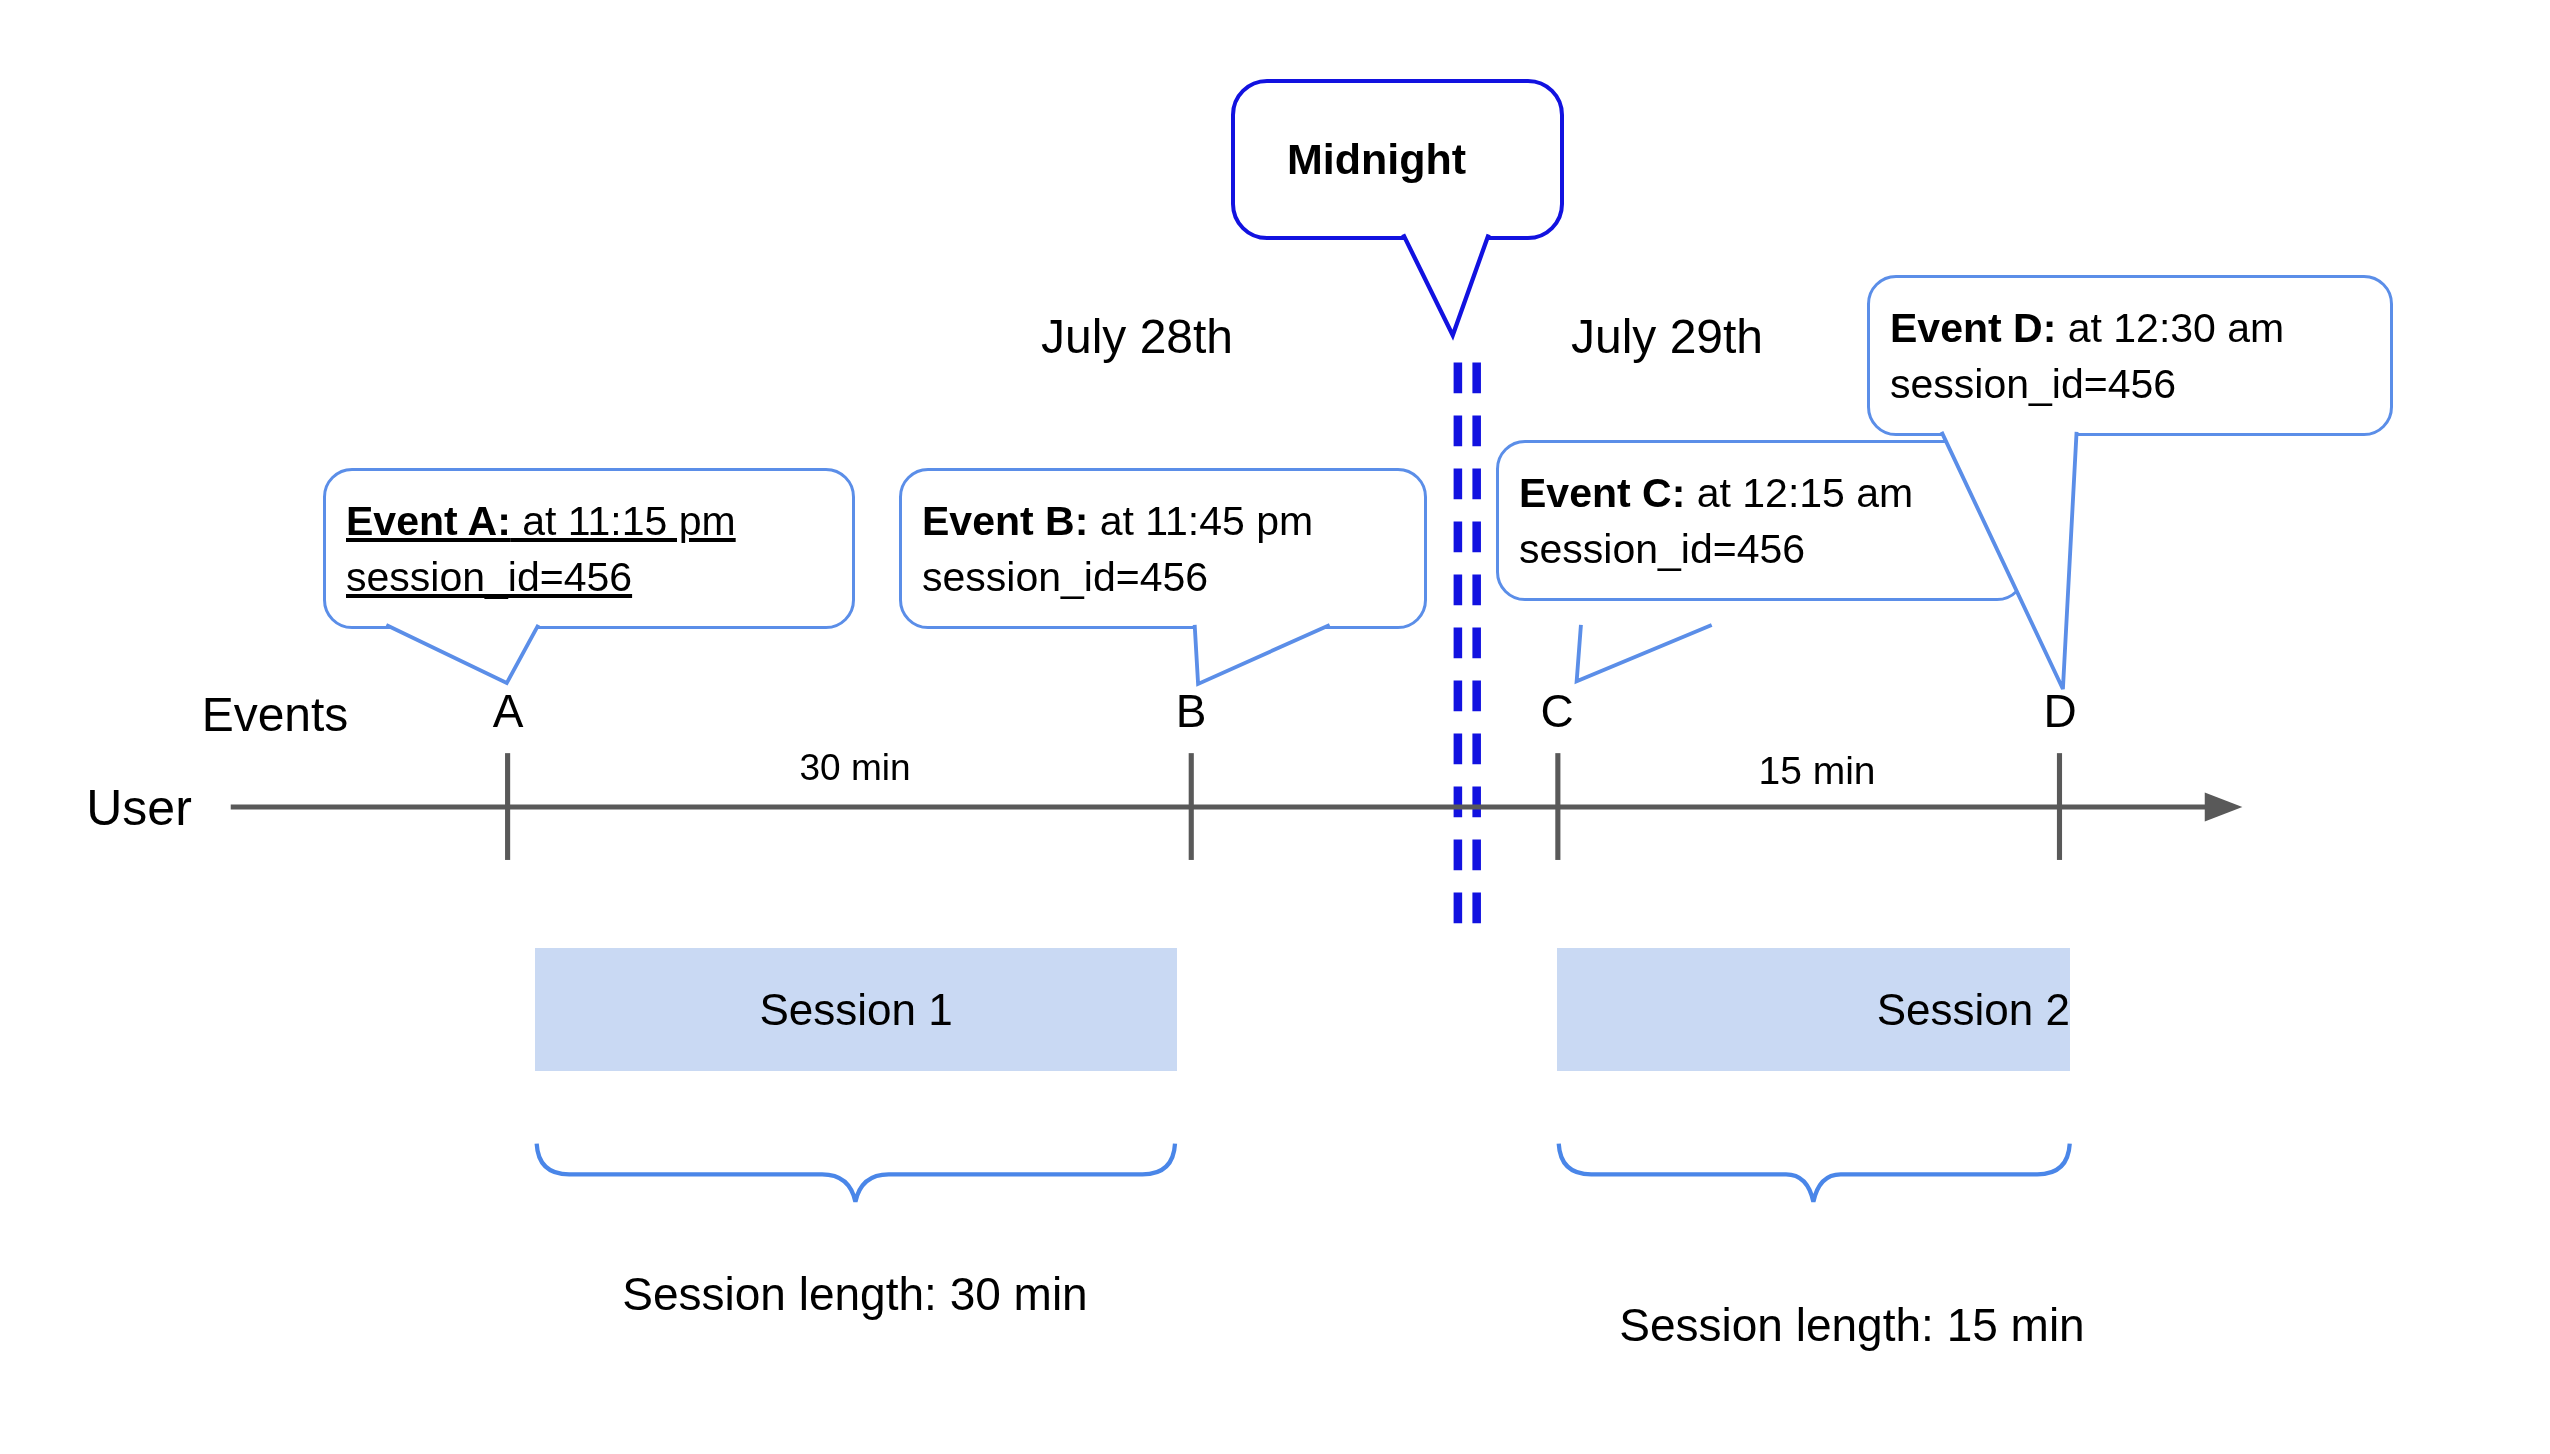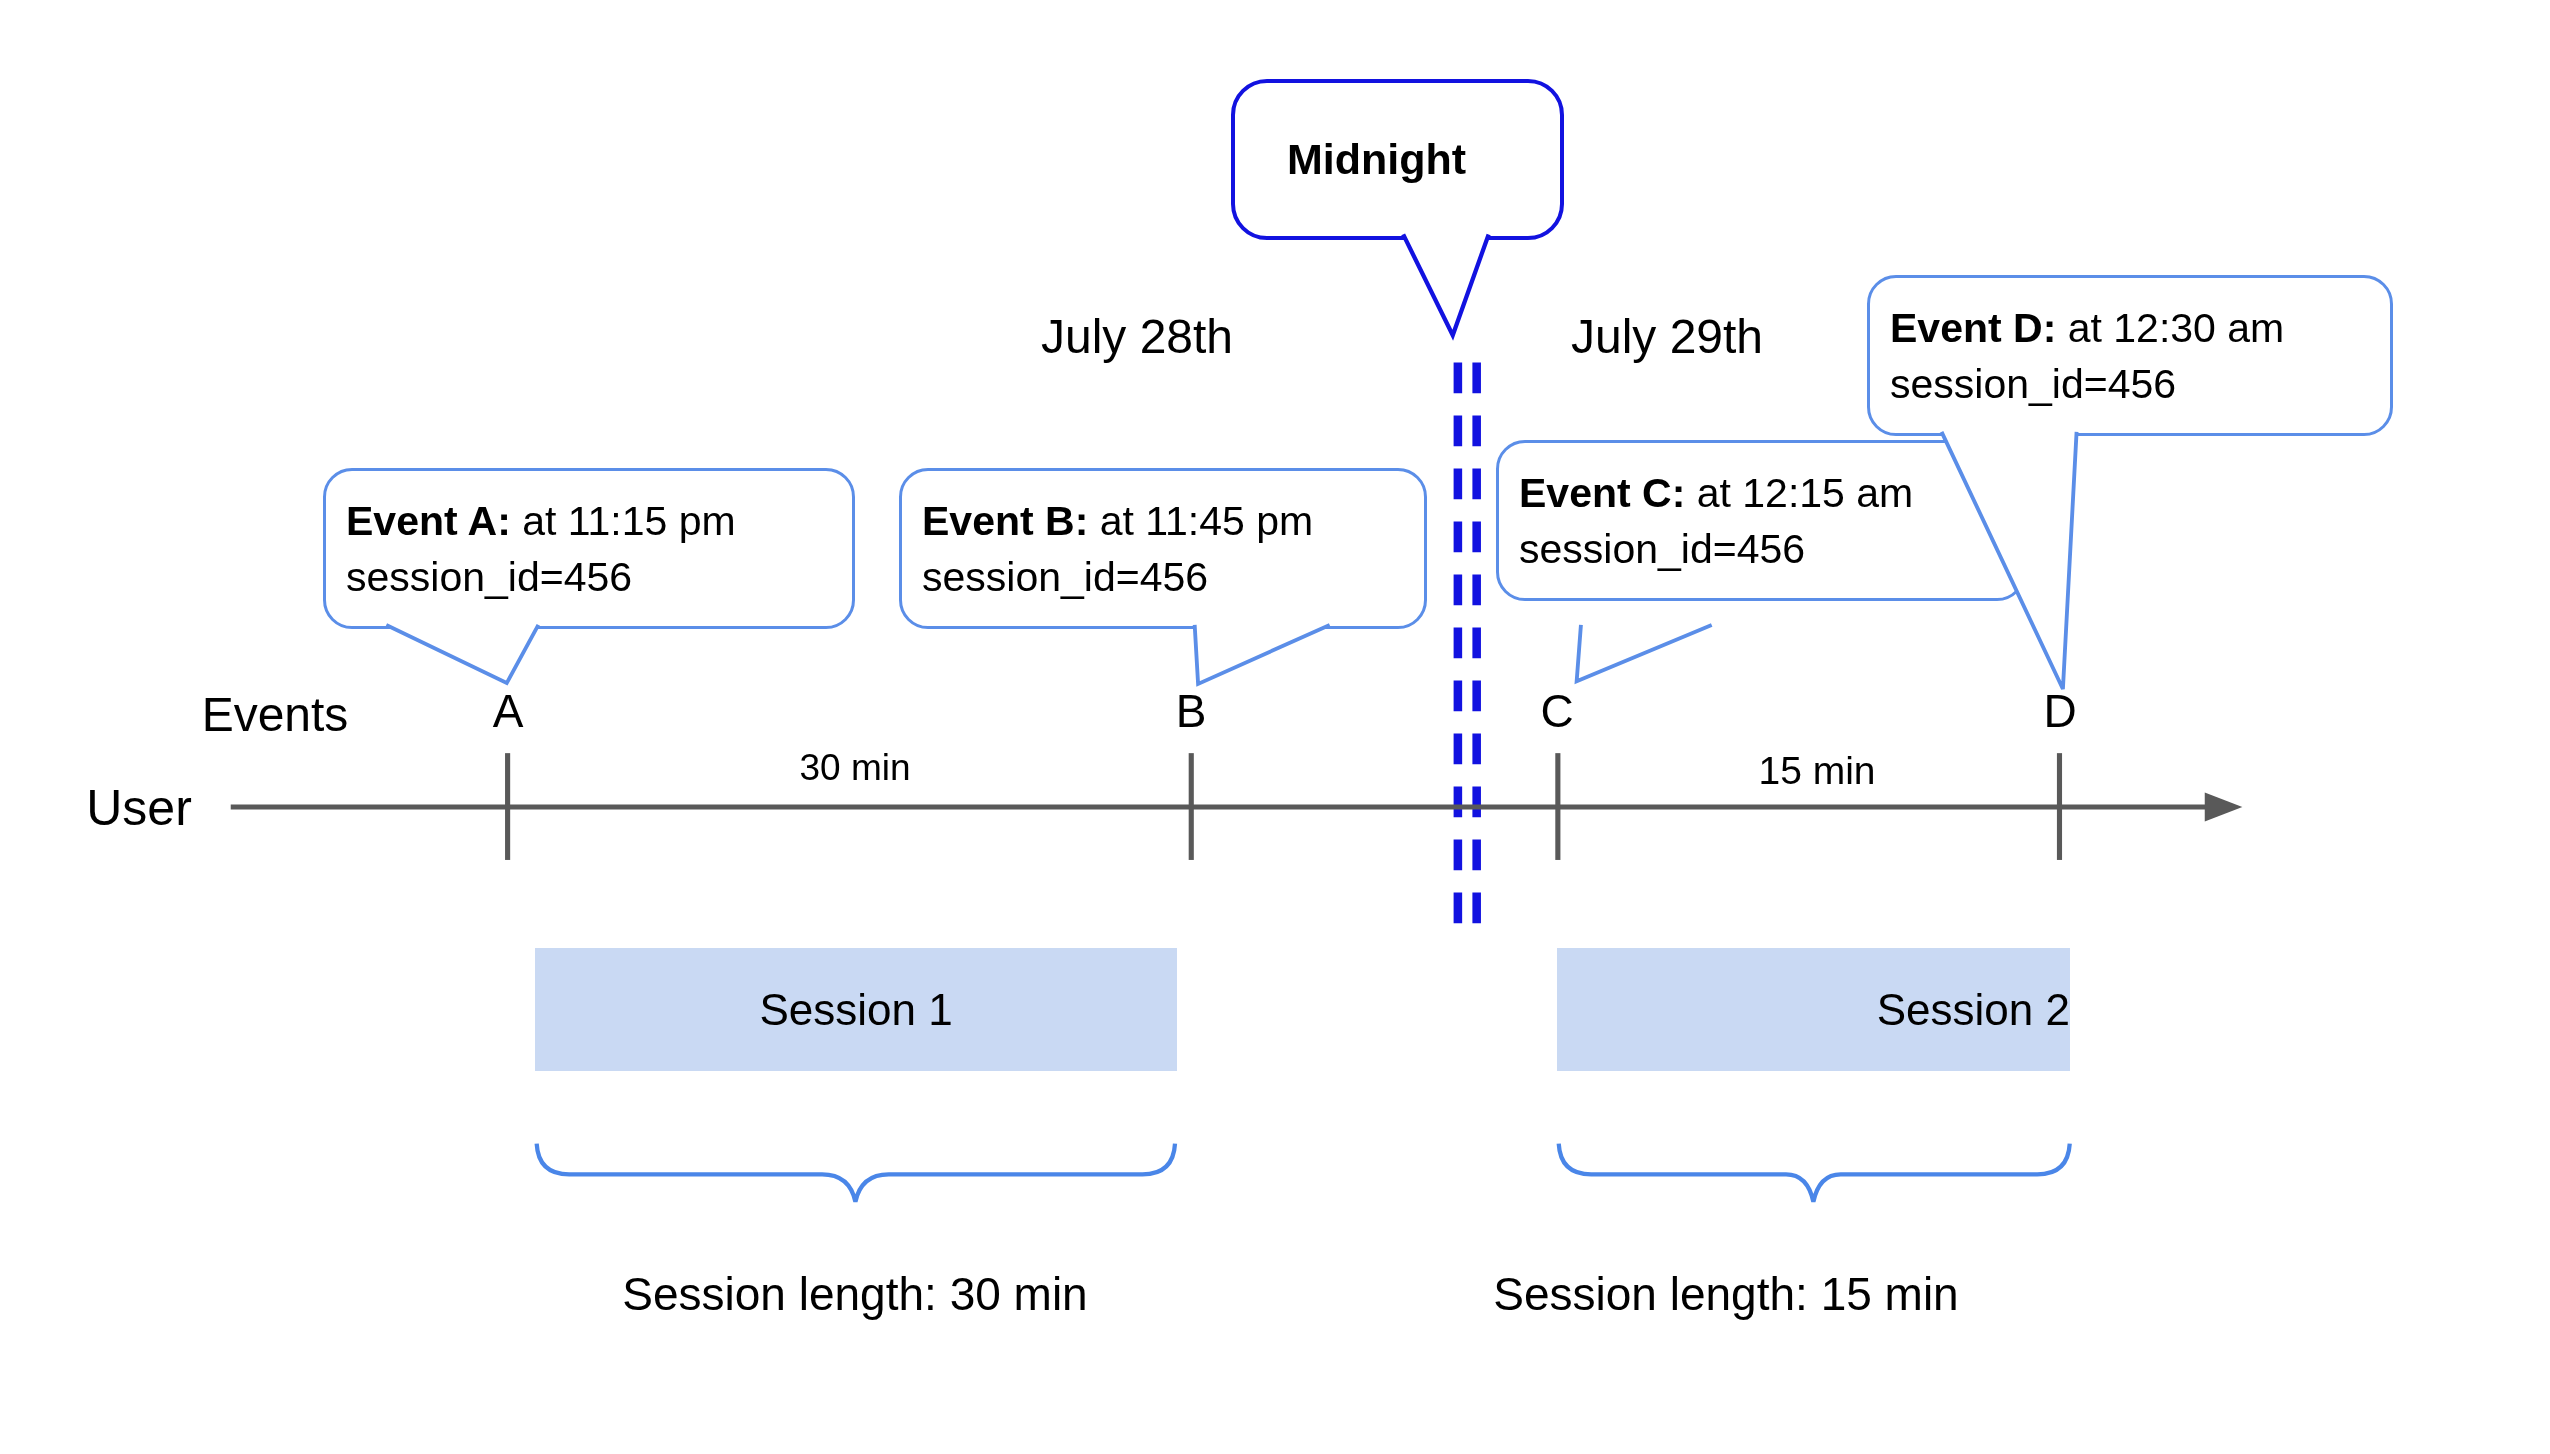--- a/index.html
+++ b/index.html
@@ -5,21 +5,21 @@
   html,body{margin:0;padding:0;background:#ffffff;}
   body{font-family:"Liberation Sans", sans-serif; color:#000;}
   #canvas{position:relative;width:2550px;height:1455px;background:#fff;overflow:hidden;}
 
   
   .bubble{position:absolute;box-sizing:border-box;background:#fff;
           border:3.8px solid #5b8ee8;border-radius:29px;z-index:1;
           display:flex;flex-direction:column;justify-content:center;
           padding-left:20px;font-size:41px;line-height:56px;white-space:nowrap;}
   .bubble strong{font-weight:bold;}
-  #bubble-a{left:323px;top:468px;width:532px;height:161px;}
+  #bubble-a{left:323px;top:468px;width:532px;height:161px;text-decoration:underline;}
   #bubble-b{left:899px;top:468px;width:528px;height:161px;}
   #bubble-c{left:1496px;top:440px;width:530px;height:161px;}
   #bubble-d{left:1867px;top:275px;width:526px;height:161px;}
 
   #bubble-midnight{left:1231px;top:79px;width:333px;height:161px;
           border:4.3px solid #1212e0;border-radius:36px;z-index:1;
           position:absolute;box-sizing:border-box;background:#fff;
           display:flex;align-items:center;padding-left:52px;
           font-size:43px;font-weight:bold;}
 
@@ -35,21 +35,21 @@
   #min30{left:855px;top:747px;font-size:37px;}
   #min15{left:1817px;top:749px;font-size:39px;}
 
   
   .session-box{position:absolute;top:948px;height:123px;background:#c9d9f3;
           display:flex;align-items:center;justify-content:center;font-size:44px;}
   #session1-box{left:535px;width:642px;}
   #session2-box{left:1557px;width:513px;justify-content:flex-end;}
   .session-length{position:absolute;top:1267px;font-size:46px;}
   #session1-length{left:855px;}
-  #session2-length{left:1726px;}
+  #session2-length{left:1852px;margin-top:31px;}
 
   
   #overlay{position:absolute;left:0;top:0;width:2550px;height:1455px;z-index:2;pointer-events:none;}
 </style>
 </head>
 <body>
 
 <div id="canvas">
 
   <div class="lbl centered" id="july28">July 28th</div>

